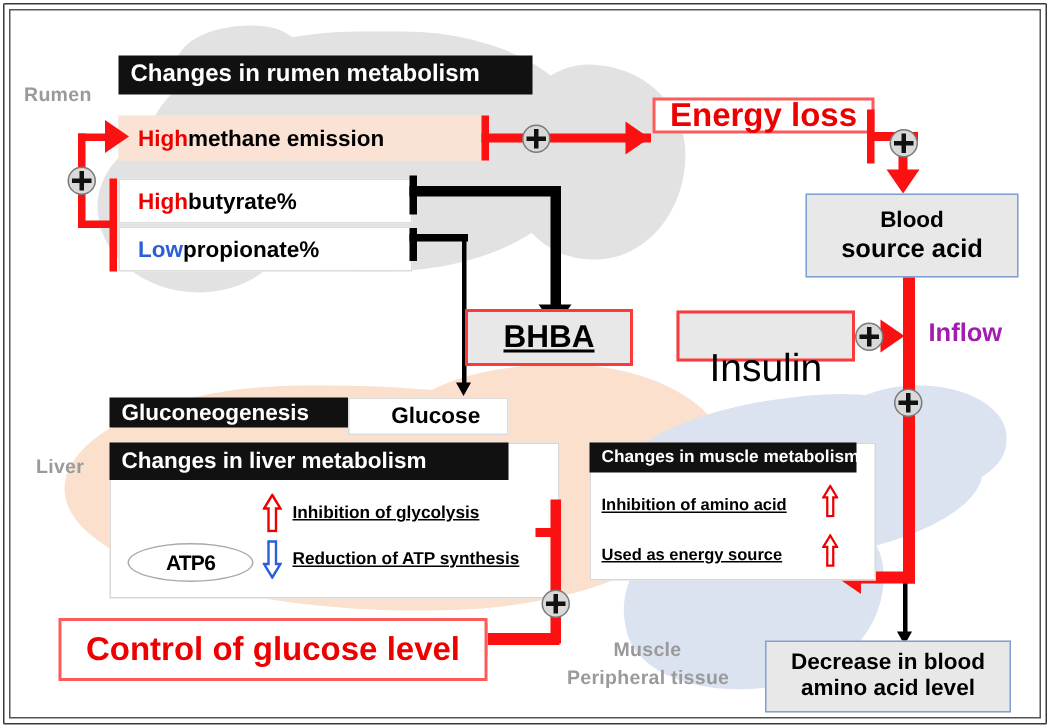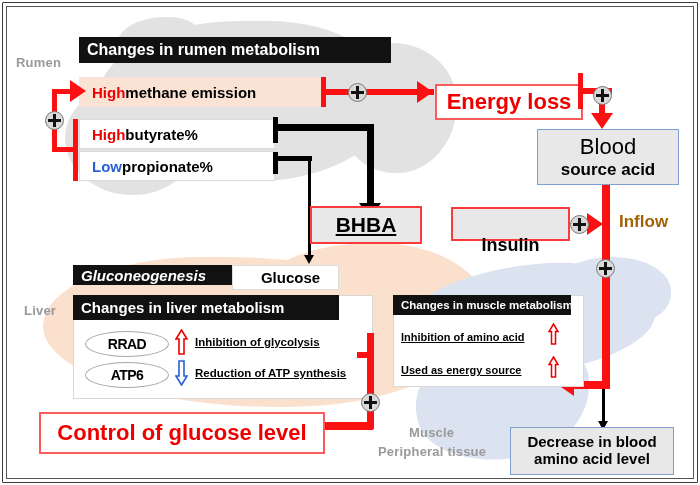--- a/index.html
+++ b/index.html
@@ -226,21 +226,21 @@
     <div class="organ liver-a"></div>
     <div class="organ muscle-c"></div>
     <div class="organ muscle-a"></div>
     <div class="organ muscle-b"></div>
 
     <div class="region-label" style="left:9px; top:48px;">Rumen</div>
     <div class="region-label" style="left:17px; top:296px;">Liver</div>
     <div class="region-label" style="left:402px; top:418px;">Muscle</div>
     <div class="region-label" style="left:371px; top:437px;">Peripheral tissue</div>
 
-    <div class="box hdr-black" style="left:72px; top:30px; width:312px; height:26px; font-size:16px;">Changes in rumen metabolism</div>
+    <div class="box hdr-black" style="left:72px; top:30px; width:276px; height:26px; font-size:16px;">Changes in rumen metabolism</div>
 
     <div class="box peach-box" style="left:72px; top:70px; width:244px; height:30px; font-size:15px;">
       <span class="t-red" style="font-weight:bold;">High</span>
         <span class="t-black" style="font-weight:bold;"> methane emission</span>
     </div>
 
     <div class="box white-box" style="left:72px; top:112px; width:196px; height:30px; font-size:15px;">
       <span class="t-red" style="font-weight:bold;">High</span>
         <span class="t-black" style="font-weight:bold;"> butyrate%</span>
     </div>
@@ -255,77 +255,74 @@
     <div class="ln red-l" style="left:45px; top:82px; width:5px; height:60px;"></div>
     <div class="ln red-l" style="left:45px; top:82px; width:22px; height:5px;"></div>
     <div class="arrow ar-right-red" style="left:63px; top:73px;"></div>
     <div class="plus-badge" style="left:38px; top:104px;"></div>
 
     <div class="ln red-l" style="left:314px; top:70px; width:5px; height:30px;"></div>
     <div class="ln red-l" style="left:314px; top:82px; width:113px; height:6px;"></div>
     <div class="arrow ar-right-red" style="left:410px; top:74px;"></div>
     <div class="plus-badge" style="left:341px; top:76px;"></div>
 
-    <div class="box red-outline" style="left:428px; top:77px; width:148px; height:36px;">
+    <div class="box red-outline" style="left:428px; top:58px; width:148px; height:24px;">
       <span class="t-red" style="font-weight:bold; font-size:22px;">Energy loss</span>
     </div>
 
     <div class="ln red-l" style="left:571px; top:66px; width:5px; height:36px;"></div>
     <div class="ln red-l" style="left:571px; top:81px; width:34px; height:6px;"></div>
     <div class="ln red-l" style="left:592px; top:81px; width:6px; height:30px;"></div>
     <div class="arrow ar-down-red" style="left:584px; top:106px;"></div>
     <div class="plus-badge" style="left:586px; top:79px;"></div>
 
     <div class="box gray-blue" style="left:530px; top:122px; width:142px; height:56px; flex-direction:column; line-height:1.12;">
-      <span style="font-weight:normal; font-size:22px;">Blood</span>
+      <span style="font-weight:bold; font-size:15px;">Blood</span>
       <span style="font-weight:bold; font-size:17px;">source acid</span>
     </div>
 
     <div class="ln blk-l" style="left:266px; top:110px; width:5px; height:26px;"></div>
     <div class="ln blk-l" style="left:266px; top:117px; width:101px; height:7px;"></div>
     <div class="ln blk-l" style="left:360px; top:117px; width:7px; height:86px;"></div>
     <div class="arrow ar-down-blk" style="left:352px; top:196px;"></div>
 
     <div class="ln blk-l" style="left:266px; top:145px; width:5px; height:22px;"></div>
     <div class="ln blk-l" style="left:266px; top:149px; width:39px; height:5px;"></div>
     <div class="ln blk-l" style="left:301px; top:149px; width:3px; height:103px;"></div>
     <div class="arrow ar-down-blk-sm" style="left:297px; top:248px;"></div>
 
     <div class="box gray-red" style="left:303px; top:199px; width:112px; height:38px;text-decoration:underline;">
       <span style="font-weight:bold; font-size:21px;">BHBA</span>
     </div>
 
     <div class="box gray-red" style="left:444px; top:200px; width:119px; height:34px;">
-      <span style="font-weight:bold; font-size:18px;margin-top:42px;">Insulin</span>
+      <span style="font-weight:normal; font-size:26px;margin-top:42px;">Insulin</span>
     </div>
     <div class="ln red-l" style="left:570px; top:214px; width:20px; height:6px;"></div>
     <div class="arrow ar-right-red" style="left:580px; top:206px;"></div>
     <div class="plus-badge" style="left:563px; top:208px;"></div>
 
-    <span style="position:absolute; left:612px; top:205px; font-weight:bold; font-size:17px; color:#a16207;">Inflow</span>
+    <span style="position:absolute; left:612px; top:205px; font-weight:bold; font-size:17px; color:#a21caf;">Inflow</span>
 
     <div class="ln red-l" style="left:595px; top:178px; width:8px; height:204px;"></div>
     <div class="ln red-l" style="left:567px; top:374px; width:36px; height:8px;"></div>
     <div class="arrow ar-left-red" style="left:551px; top:367px;"></div>
     <div class="plus-badge" style="left:589px; top:252px;"></div>
 
     <div class="ln blk-l" style="left:595px; top:382px; width:3px; height:36px;"></div>
     <div class="arrow ar-down-blk-sm" style="left:591px; top:414px;"></div>
 
-    <div class="box hdr-black" style="left:66px; top:258px; width:159px; height:20px; font-size:15px;font-style:italic;">Gluconeogenesis</div>
+    <div class="box hdr-black" style="left:66px; top:258px; width:159px; height:20px; font-size:15px;">Gluconeogenesis</div>
     <div class="box white-box" style="left:225px; top:258px; width:107px; height:25px; font-size:15px; justify-content:center; padding-left:10px;align-items:center;">
       <span style="font-weight:bold;">Glucose</span>
     </div>
 
     <div class="panel-wrap" style="left:66px; top:288px; width:300px; height:104px;"></div>
     <div class="box hdr-black" style="left:66px; top:288px; width:266px; height:25px; font-size:15px;">Changes in liver metabolism</div>
 
-    <div class="pill" style="left:78px; top:324px; width:84px; height:26px;">
-      <span>RRAD</span>
-    </div>
     <div class="hollow" style="left:168px; top:322px;">
       <svg width="13" height="26" viewBox="0 0 13 26">
         <polygon points="6.5,1 12,10 9,10 9,25 4,25 4,10 1,10" fill="#ffffff" stroke="#ee0000" stroke-width="1.6"></polygon>
       </svg>
     </div>
     <div class="eff-text" style="left:188px; top:329px;">Inhibition of glycolysis</div>
 
     <div class="pill" style="left:78px; top:355px; width:84px; height:26px;">
       <span>ATP6</span>
     </div>

